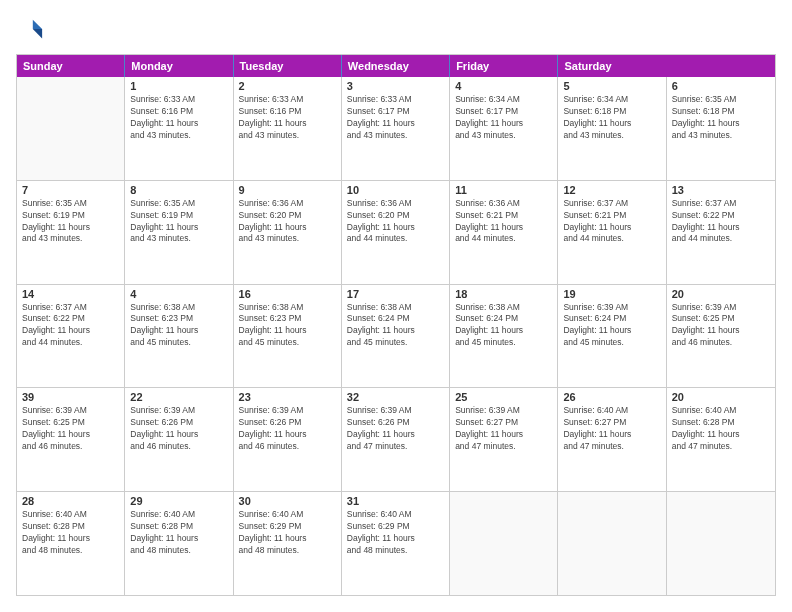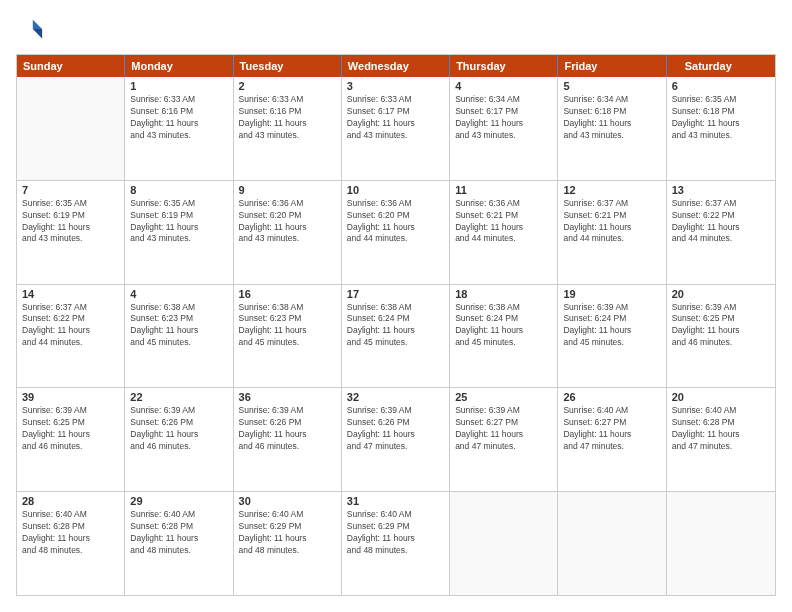--- a/index.html
+++ b/index.html
@@ -55,31 +55,31 @@
     }
     .calendar {
       flex: 1;
       display: flex;
       flex-direction: column;
       border: 1px solid #ccc;
     }
     .cal-header {
       display: grid;
       grid-template-columns: repeat(7, 1fr);
-      background: #c2410c;
+      background: #a21caf;
     }
     .cal-header-cell {
       color: #fff;
       font-size: 11px;
       font-weight: bold;
       padding: 5px 6px;
       text-align: left;
       border-right: 1px solid #4a85c8;
     }
-    .cal-header-cell:last-child { border-right: none; margin-left: 12px; }
+    .cal-header-cell:last-child { border-right: none; }
     .cal-body {
       flex: 1;
       display: flex;
       flex-direction: column;
     }
     .cal-row {
       display: grid;
       grid-template-columns: repeat(7, 1fr);
       flex: 1;
       border-top: 1px solid #ccc;
@@ -126,21 +126,20 @@
       <div class="subtitle"></div>
     </div>
   </div>
 
   <div class="calendar">
     <div class="cal-header">
     <div class="cal-header-cell">Sunday</div>
         <div class="cal-header-cell">Monday</div>
         <div class="cal-header-cell">Tuesday</div>
         <div class="cal-header-cell">Wednesday</div>
-        <div class="cal-header-cell">Thursday</div>
         <div class="cal-header-cell">Friday</div>
         <div class="cal-header-cell">Saturday</div>
       </div>
     <div class="cal-body">
     <div class="cal-row">
           <div class="cal-cell empty"></div>
           <div class="cal-cell">
             <div class="day-num">1</div>
             <div class="cell-line">Sunrise: 6:33 AM</div>
             <div class="cell-line">Sunset: 6:16 PM</div>
@@ -294,21 +293,21 @@
             <div class="cell-line">and 46 minutes.</div>
           </div>
           <div class="cal-cell">
             <div class="day-num">22</div>
             <div class="cell-line">Sunrise: 6:39 AM</div>
             <div class="cell-line">Sunset: 6:26 PM</div>
             <div class="cell-line">Daylight: 11 hours</div>
             <div class="cell-line">and 46 minutes.</div>
           </div>
           <div class="cal-cell">
-            <div class="day-num">36</div>
+            <div class="day-num">23</div>
             <div class="cell-line">Sunrise: 6:39 AM</div>
             <div class="cell-line">Sunset: 6:26 PM</div>
             <div class="cell-line">Daylight: 11 hours</div>
             <div class="cell-line">and 46 minutes.</div>
           </div>
           <div class="cal-cell">
             <div class="day-num">32</div>
             <div class="cell-line">Sunrise: 6:39 AM</div>
             <div class="cell-line">Sunset: 6:26 PM</div>
             <div class="cell-line">Daylight: 11 hours</div>

